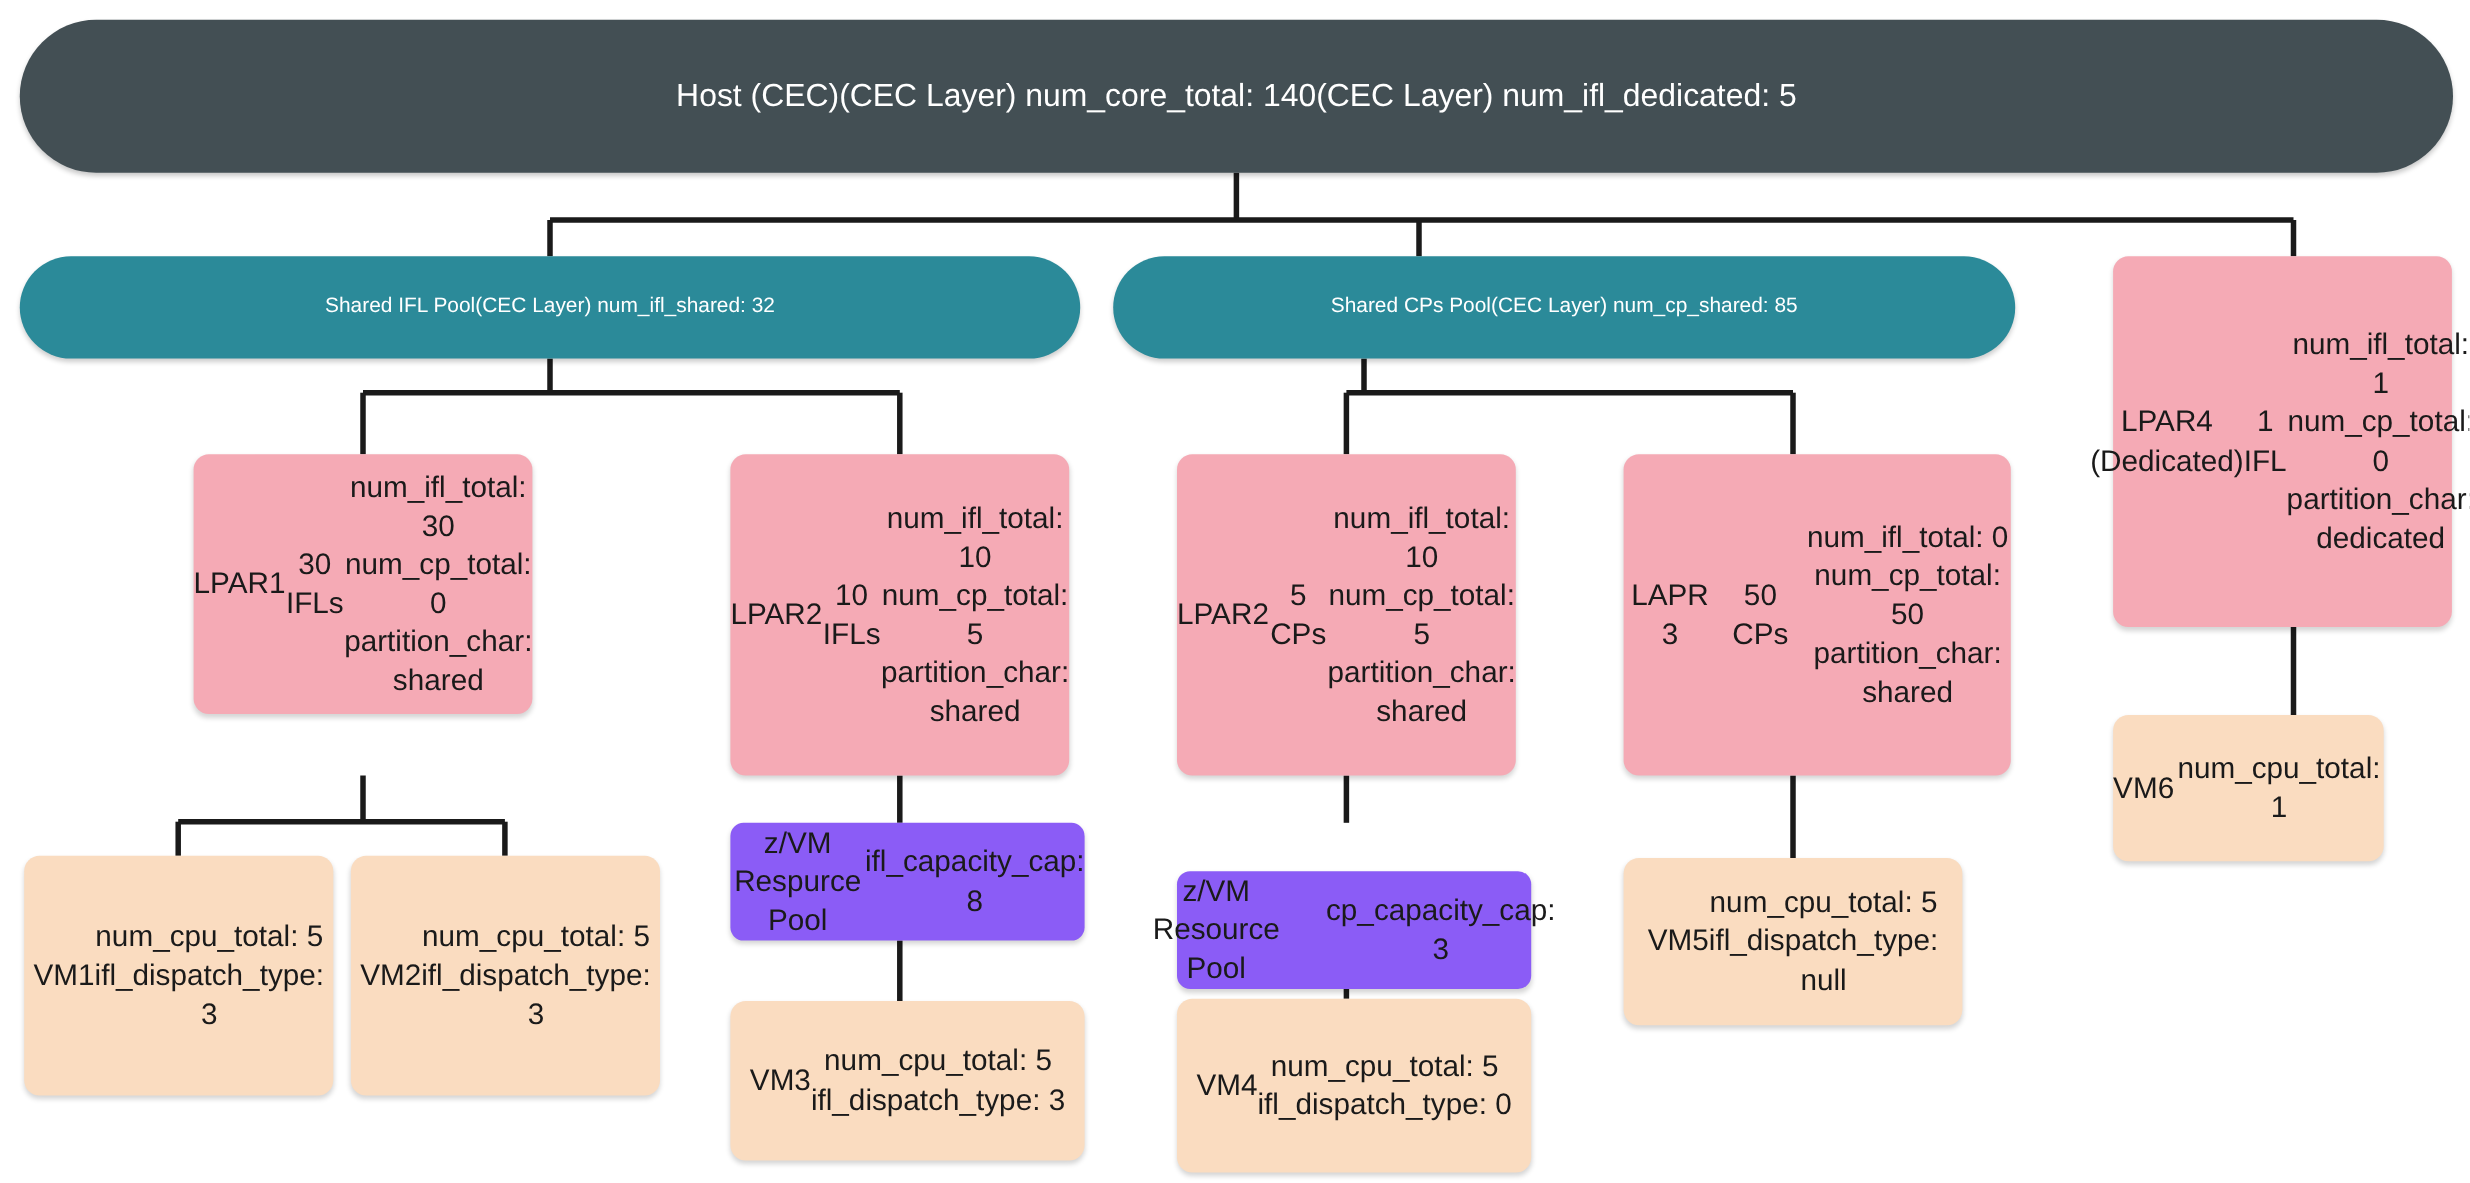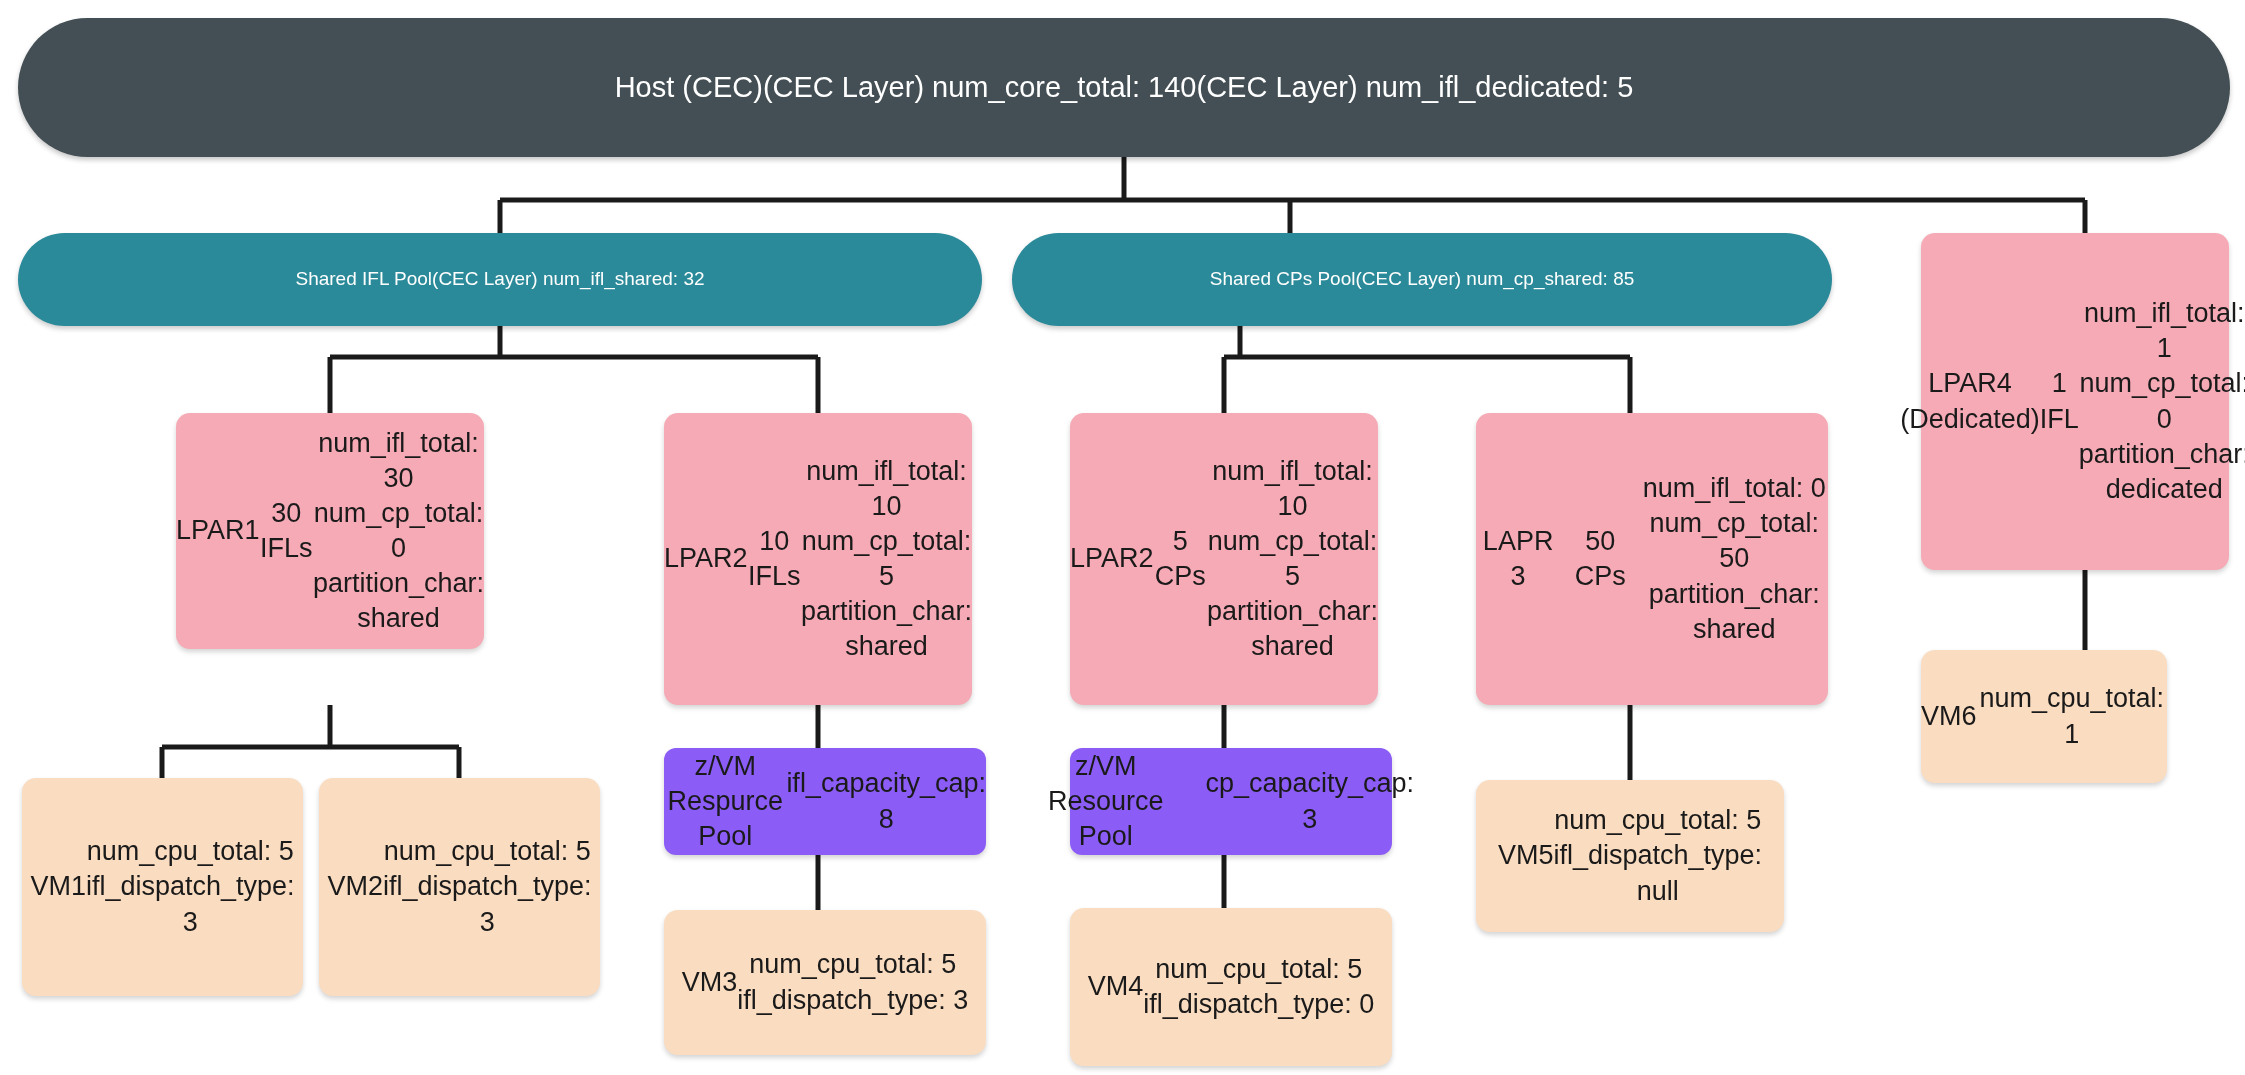--- a/index.html
+++ b/index.html
@@ -197,21 +197,21 @@
 num_cp_total: 0
 partition_char:
 dedicated</div>
   </div>
 
   <div class="node zvm" style="left:664px; top:748px; width:322px; height:107px;">
     <div class="ttl">z/VM Respurce Pool</div>
     <div class="body">ifl_capacity_cap: 8</div>
   </div>
 
-  <div class="node zvm" style="left:1070px; top:748px; width:322px; height:107px;gap:42px;">
+  <div class="node zvm" style="left:1070px; top:792px; width:322px; height:107px;gap:42px;">
     <div class="ttl">z/VM Resource Pool</div>
     <div class="body">cp_capacity_cap: 3</div>
   </div>
 
   <div class="node vm" style="left:22px; top:778px; width:281px; height:218px;">
     <div class="ttl">VM1</div>
     <div class="body">num_cpu_total: 5
 ifl_dispatch_type:
 3</div>
   </div>

